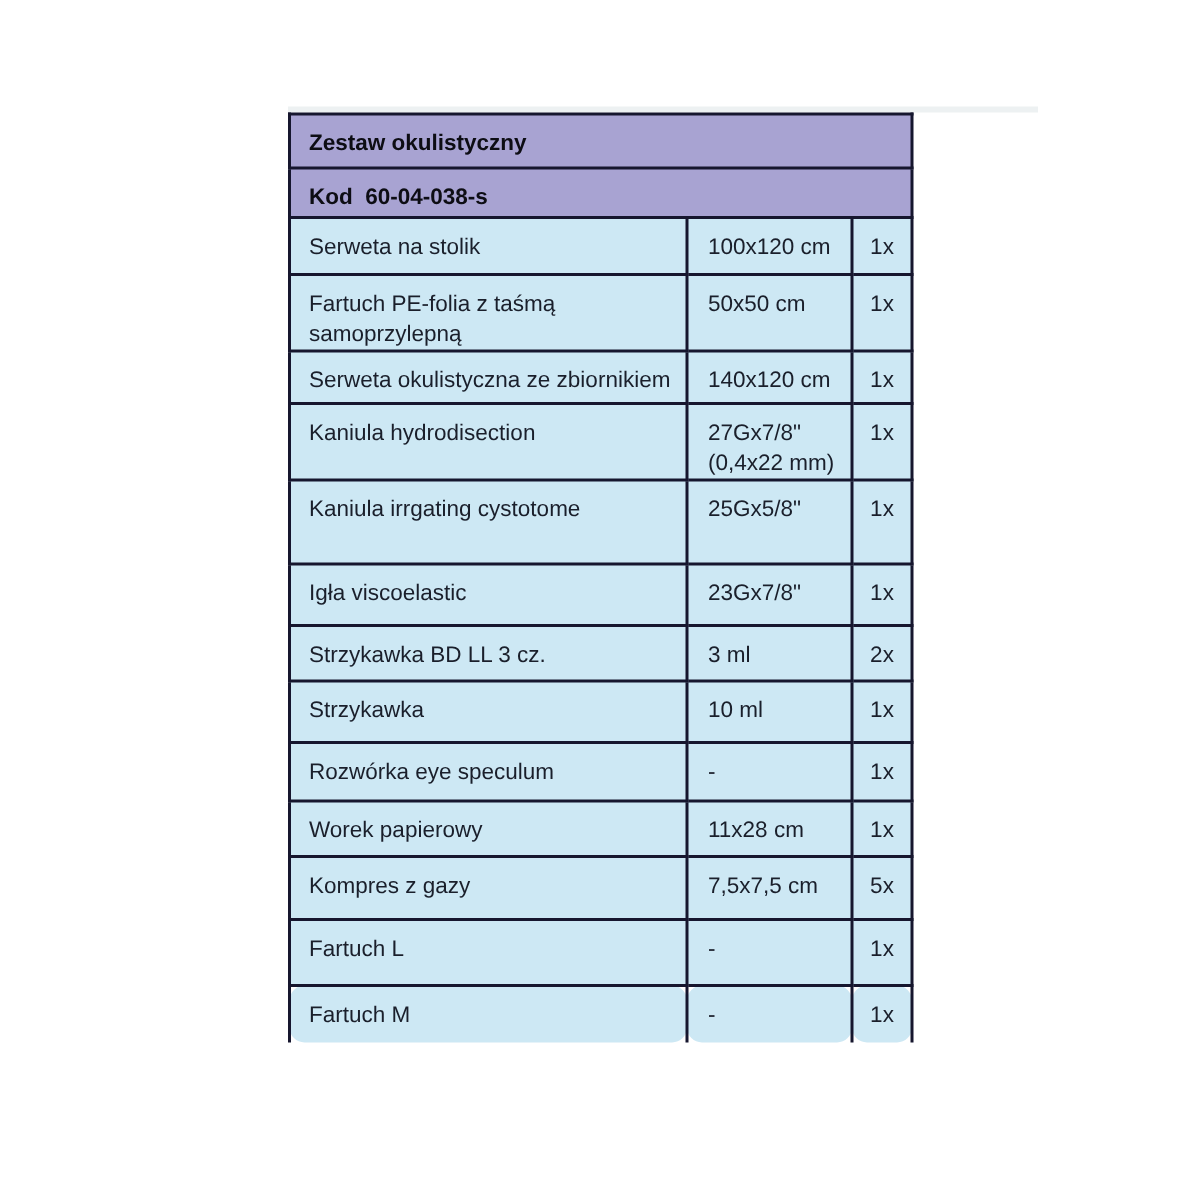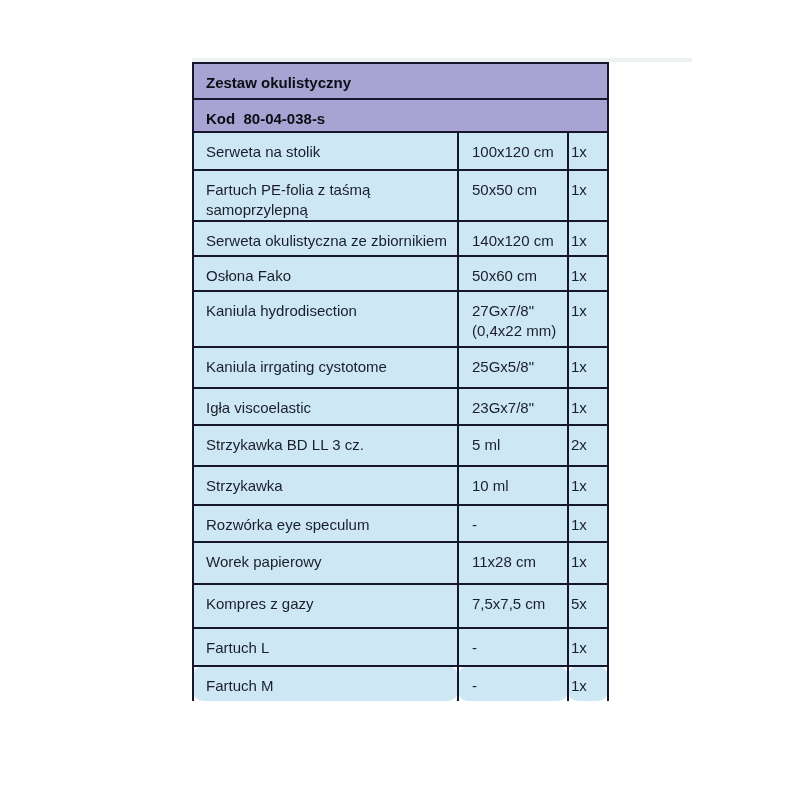--- a/index.html
+++ b/index.html
@@ -18,21 +18,21 @@
   .page {
     position: relative;
     width: 800px;
     height: 800px;
     background: var(--page-bg);
     overflow: hidden;
   }
   .table-wrap {
     position: absolute;
     left: 192px;
-    top: 58px;
+    top: 71px;
     width: 500px;
   }
   .top-sliver {
     width: 100%;
     height: 4px;
     background: var(--sliver-bg);
   }
   table.product-table {
     width: 415px;
     border-collapse: collapse;
@@ -72,21 +72,21 @@
     padding-left: 12px;
     padding-right: 10px;
     margin-left: 36px;
   }
   td.size-cell {
     padding-left: 13px;
     padding-right: 6px;
     white-space: pre-line;
   }
   td.qty-cell {
-    text-align: left;
+    text-align: center;
     padding-left: 2px;
     padding-right: 2px;
   }
 
   tbody tr:nth-child(1)  { height: 38px; }
   tbody tr:nth-child(2)  { height: 51px; }
   tbody tr:nth-child(3)  { height: 35px; }
   tbody tr:nth-child(4)  { height: 35px; }
   tbody tr:nth-child(5)  { height: 56px; border-radius: 18px; }
   tbody tr:nth-child(6)  { height: 41px; }
@@ -109,63 +109,58 @@
       <colgroup>
         <col class="c1">
           <col class="c2">
           <col class="c3">
       </colgroup>
       <thead>
         <tr>
           <th colspan="3" class="title-cell">Zestaw okulistyczny</th>
         </tr>
         <tr>
-          <th colspan="3" class="code-cell">Kod  80-04-038-s</th>
+          <th colspan="3" class="code-cell">Kod  60-04-038-s</th>
         </tr>
       </thead>
       <tbody>
         <tr>
           <td class="name-cell">Serweta na stolik</td>
           <td class="size-cell">100x120 cm</td>
           <td class="qty-cell">1x</td>
         </tr>
         <tr>
           <td class="name-cell">Fartuch PE-folia z taśmą samoprzylepną</td>
           <td class="size-cell">50x50 cm</td>
           <td class="qty-cell">1x</td>
         </tr>
         <tr>
           <td class="name-cell">Serweta okulistyczna ze zbiornikiem</td>
           <td class="size-cell">140x120 cm</td>
-          <td class="qty-cell">1x</td>
-        </tr>
-        <tr>
-          <td class="name-cell">Osłona Fako</td>
-          <td class="size-cell">50x60 cm</td>
           <td class="qty-cell">1x</td>
         </tr>
         <tr>
           <td class="name-cell">Kaniula hydrodisection</td>
           <td class="size-cell">27Gx7/8"
 (0,4x22 mm)</td>
           <td class="qty-cell">1x</td>
         </tr>
         <tr>
           <td class="name-cell">Kaniula irrgating cystotome</td>
           <td class="size-cell">25Gx5/8"</td>
           <td class="qty-cell">1x</td>
         </tr>
         <tr>
           <td class="name-cell">Igła viscoelastic</td>
           <td class="size-cell">23Gx7/8"</td>
           <td class="qty-cell">1x</td>
         </tr>
         <tr>
           <td class="name-cell">Strzykawka BD LL 3 cz.</td>
-          <td class="size-cell">5 ml</td>
+          <td class="size-cell">3 ml</td>
           <td class="qty-cell">2x</td>
         </tr>
         <tr>
           <td class="name-cell">Strzykawka</td>
           <td class="size-cell">10 ml</td>
           <td class="qty-cell">1x</td>
         </tr>
         <tr>
           <td class="name-cell">Rozwórka eye speculum</td>
           <td class="size-cell">-</td>

